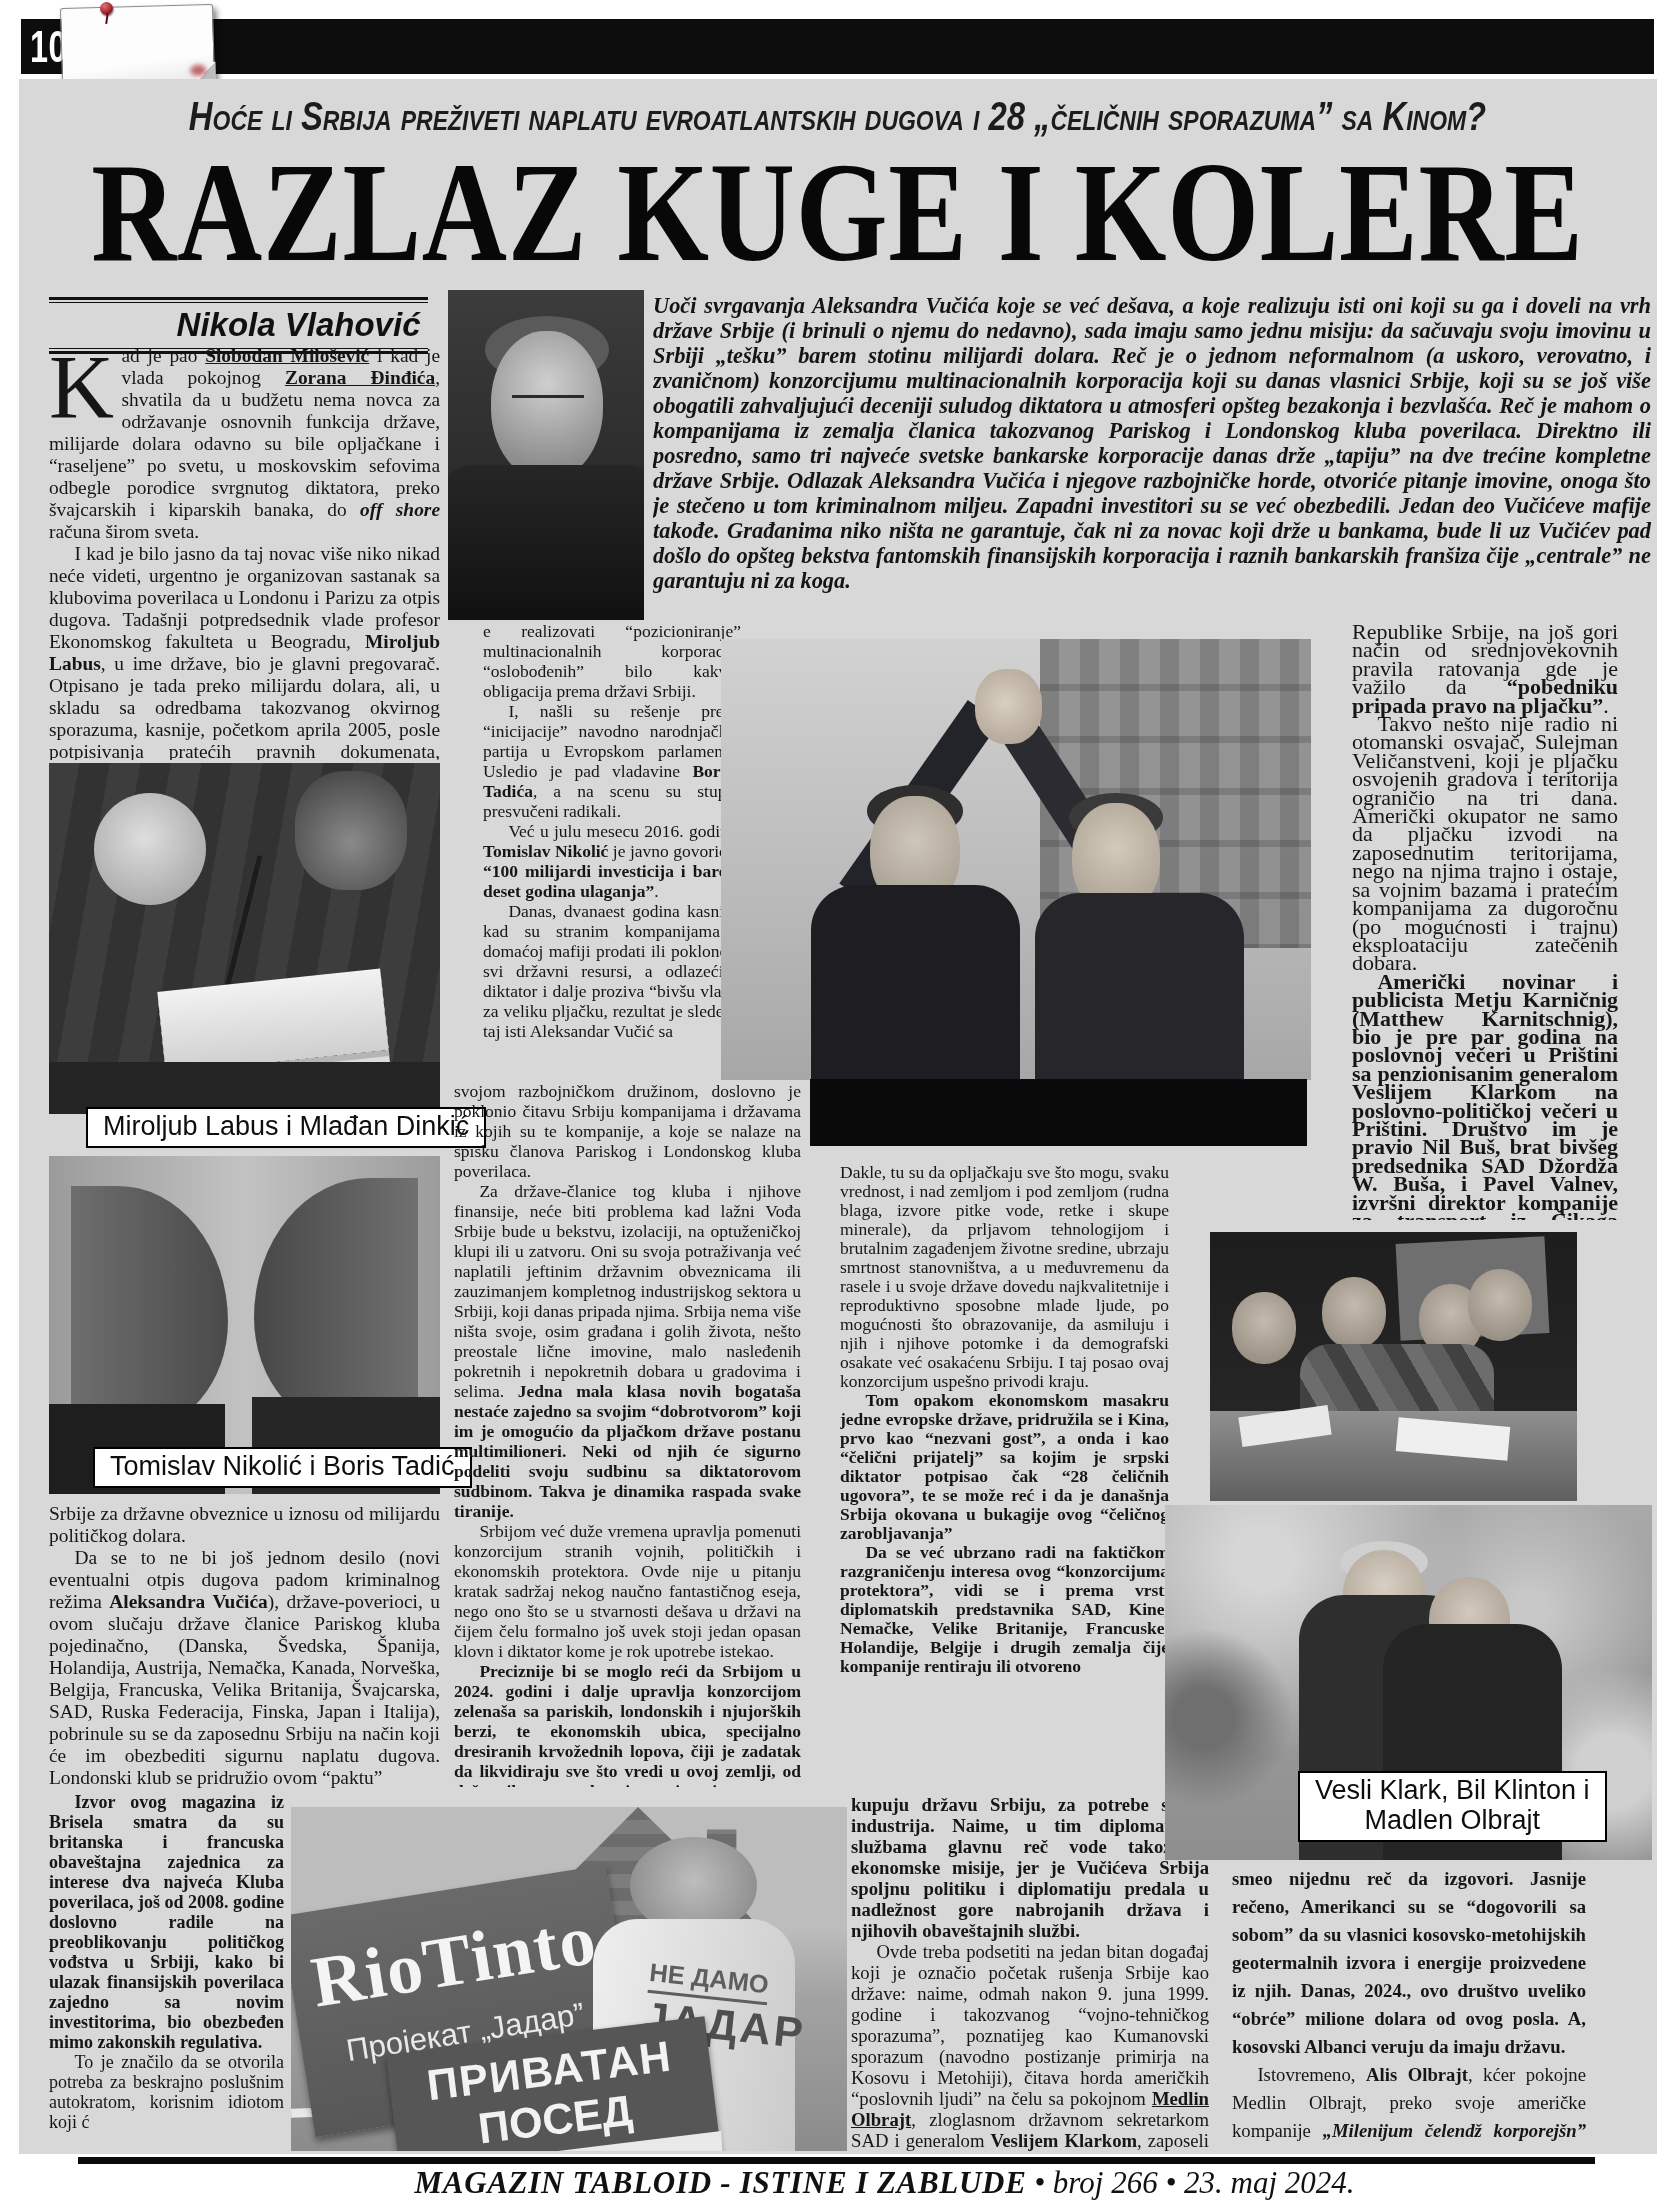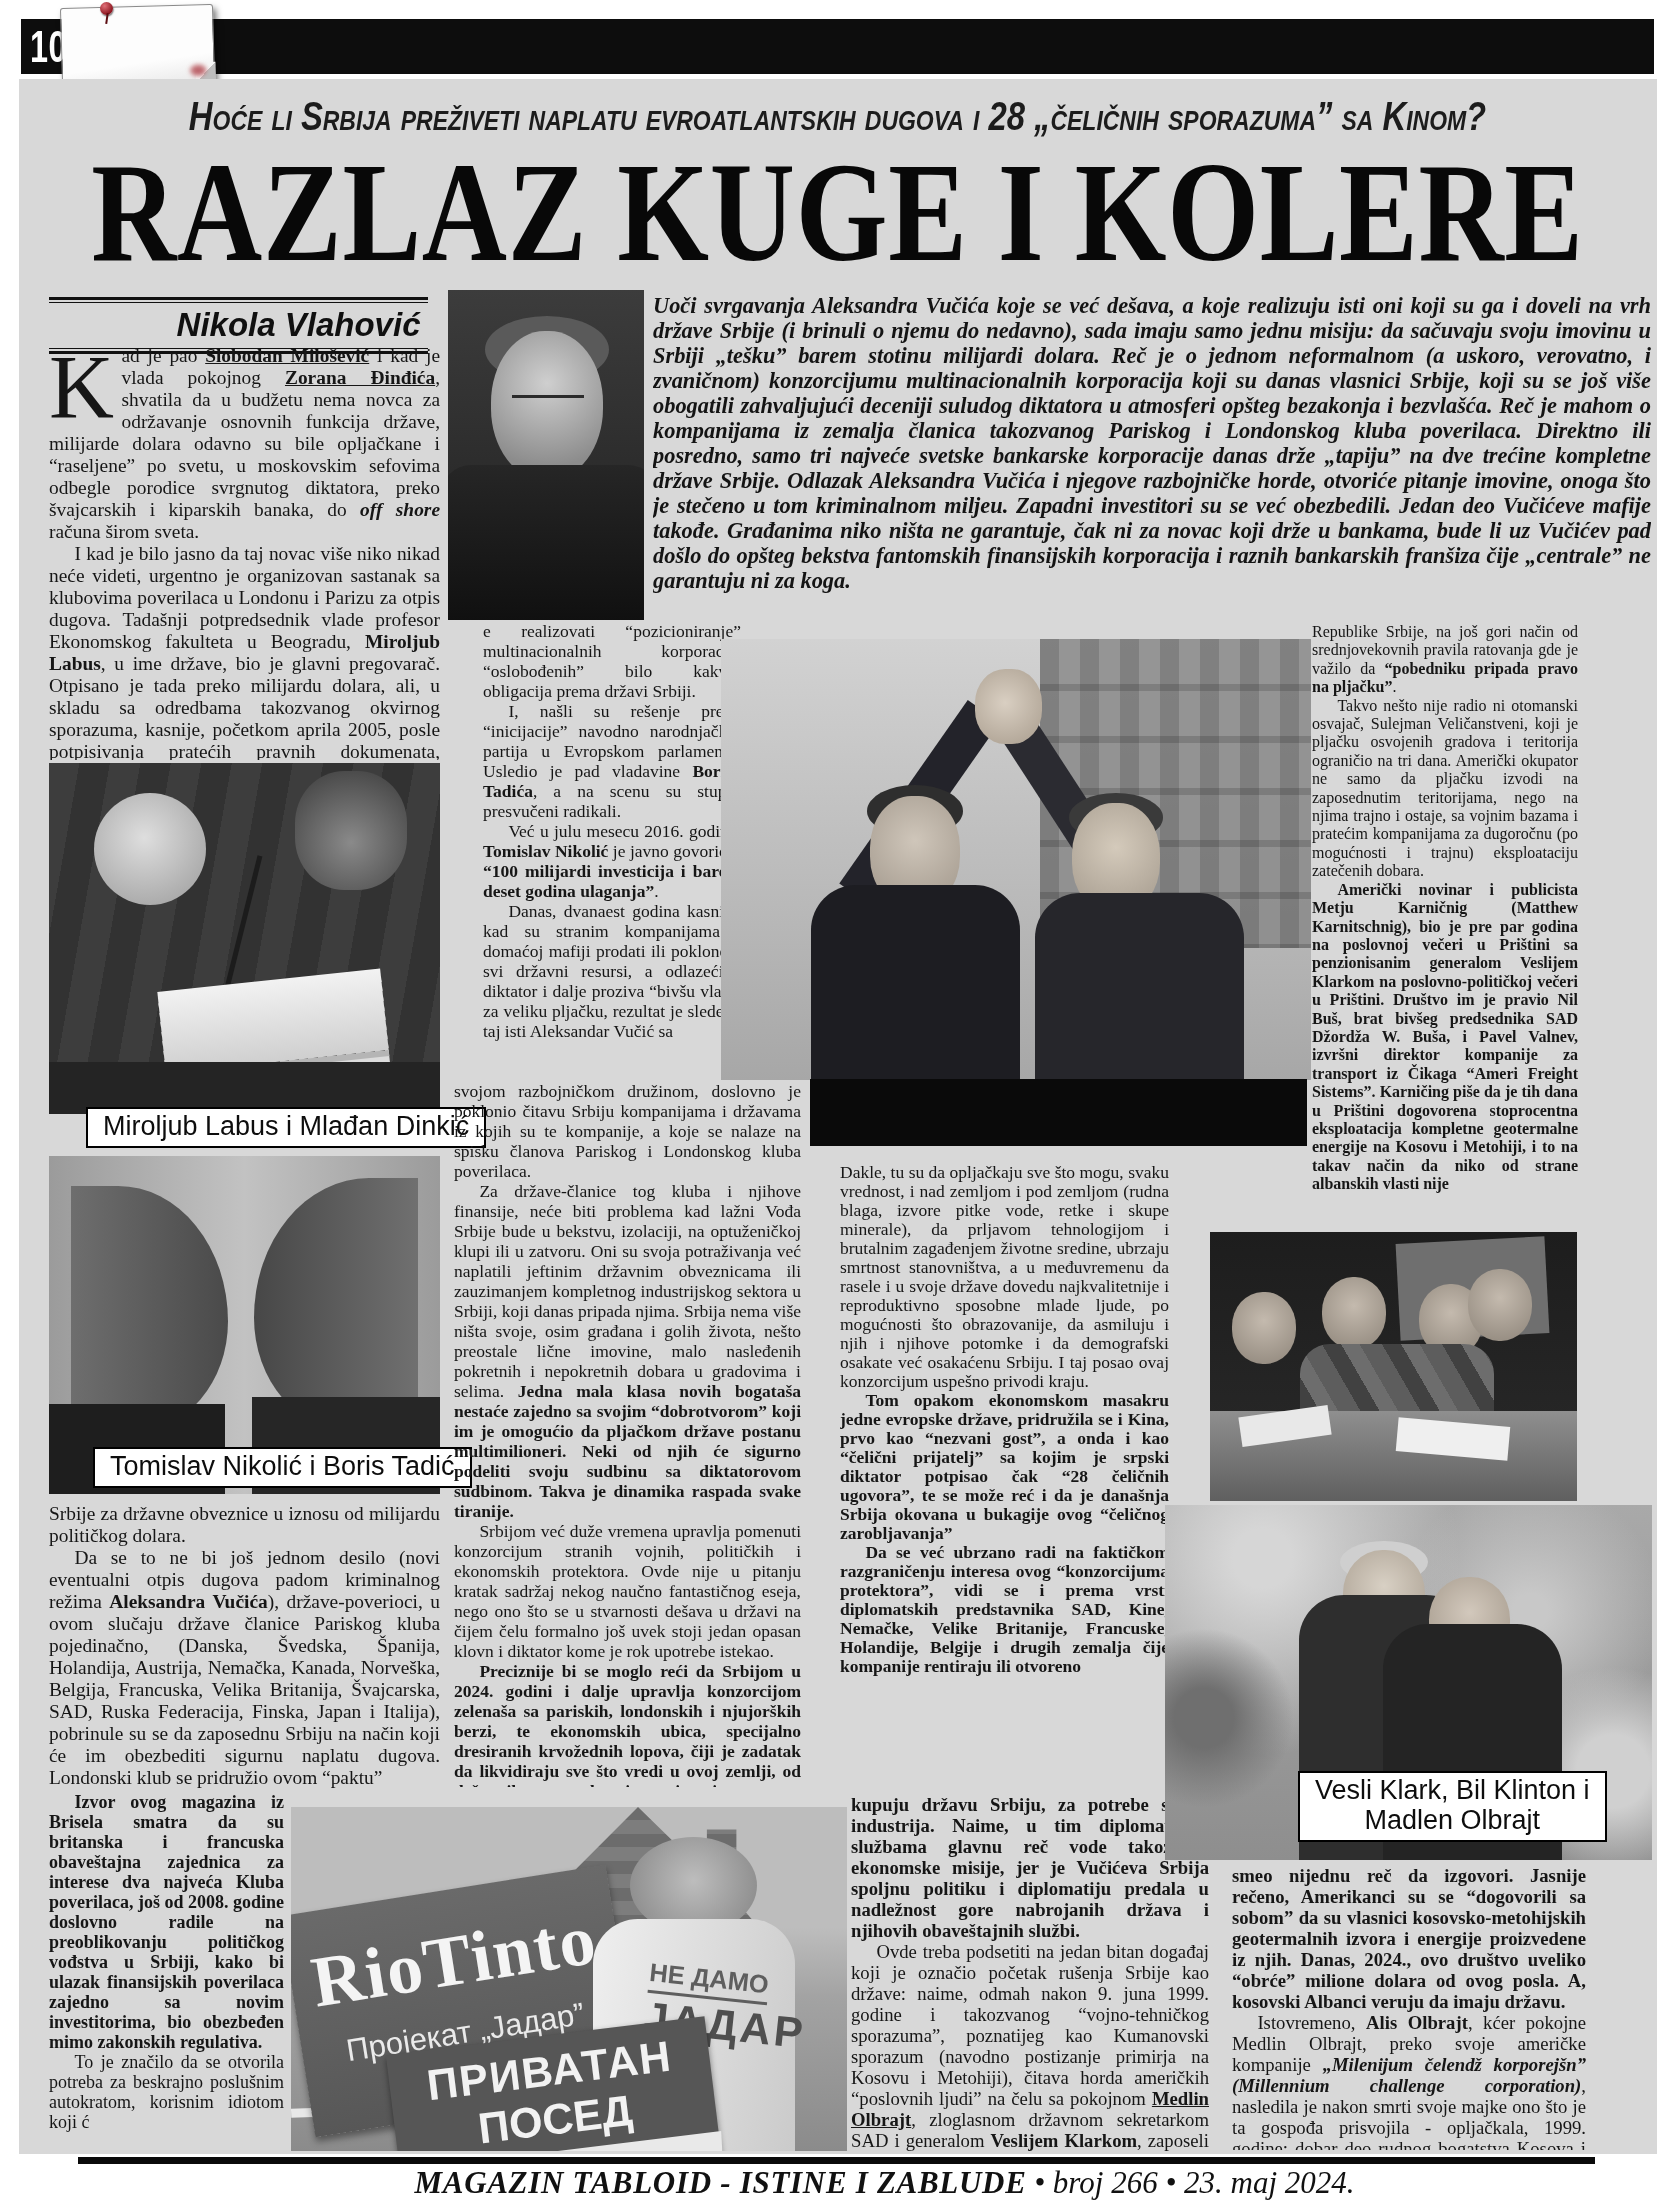--- a/index.html
+++ b/index.html
@@ -44,22 +44,22 @@
   .tb p.noind{text-indent:0;}
   .b{font-weight:bold;}
   .bu{font-weight:bold;text-decoration:underline;}
   .bi{font-weight:bold;font-style:italic;}
   .lead{font-size:22.4px;line-height:25px;font-weight:bold;font-style:italic;text-align:justify;color:#141414;}
   .colA1,.colA2{font-size:19.4px;line-height:22px;}
   .colA3{font-size:18px;line-height:20px;}
   .colB{font-size:17.5px;line-height:20px;}
   .colC1{font-size:17.5px;line-height:19px;}
   .colC2{font-size:18.7px;line-height:21px;}
-  .colD1{font-size:16px;line-height:18.4px;}
-  .colD2{font-size:18.7px;line-height:21px;}
+  .colD1{font-size:22px;line-height:18.4px;padding-left:40px;}
+  .colD2{font-size:18.7px;line-height:28px;}
   .dropcap{float:left;font-size:90px;line-height:69px;padding:7.5px 7.5px 0 0;font-weight:400;}
 
   
   .photo{overflow:hidden;background:#777;}
   .cap{position:absolute;background:#fff;border:2.2px solid #000;color:#0d0d0d;
        font-family:"Liberation Sans",sans-serif;font-size:27px;line-height:30px;
        padding:2.2px 15px 4.5px 15px;white-space:nowrap;}
   .capbar{background:#0a0a0a;}
 
   

